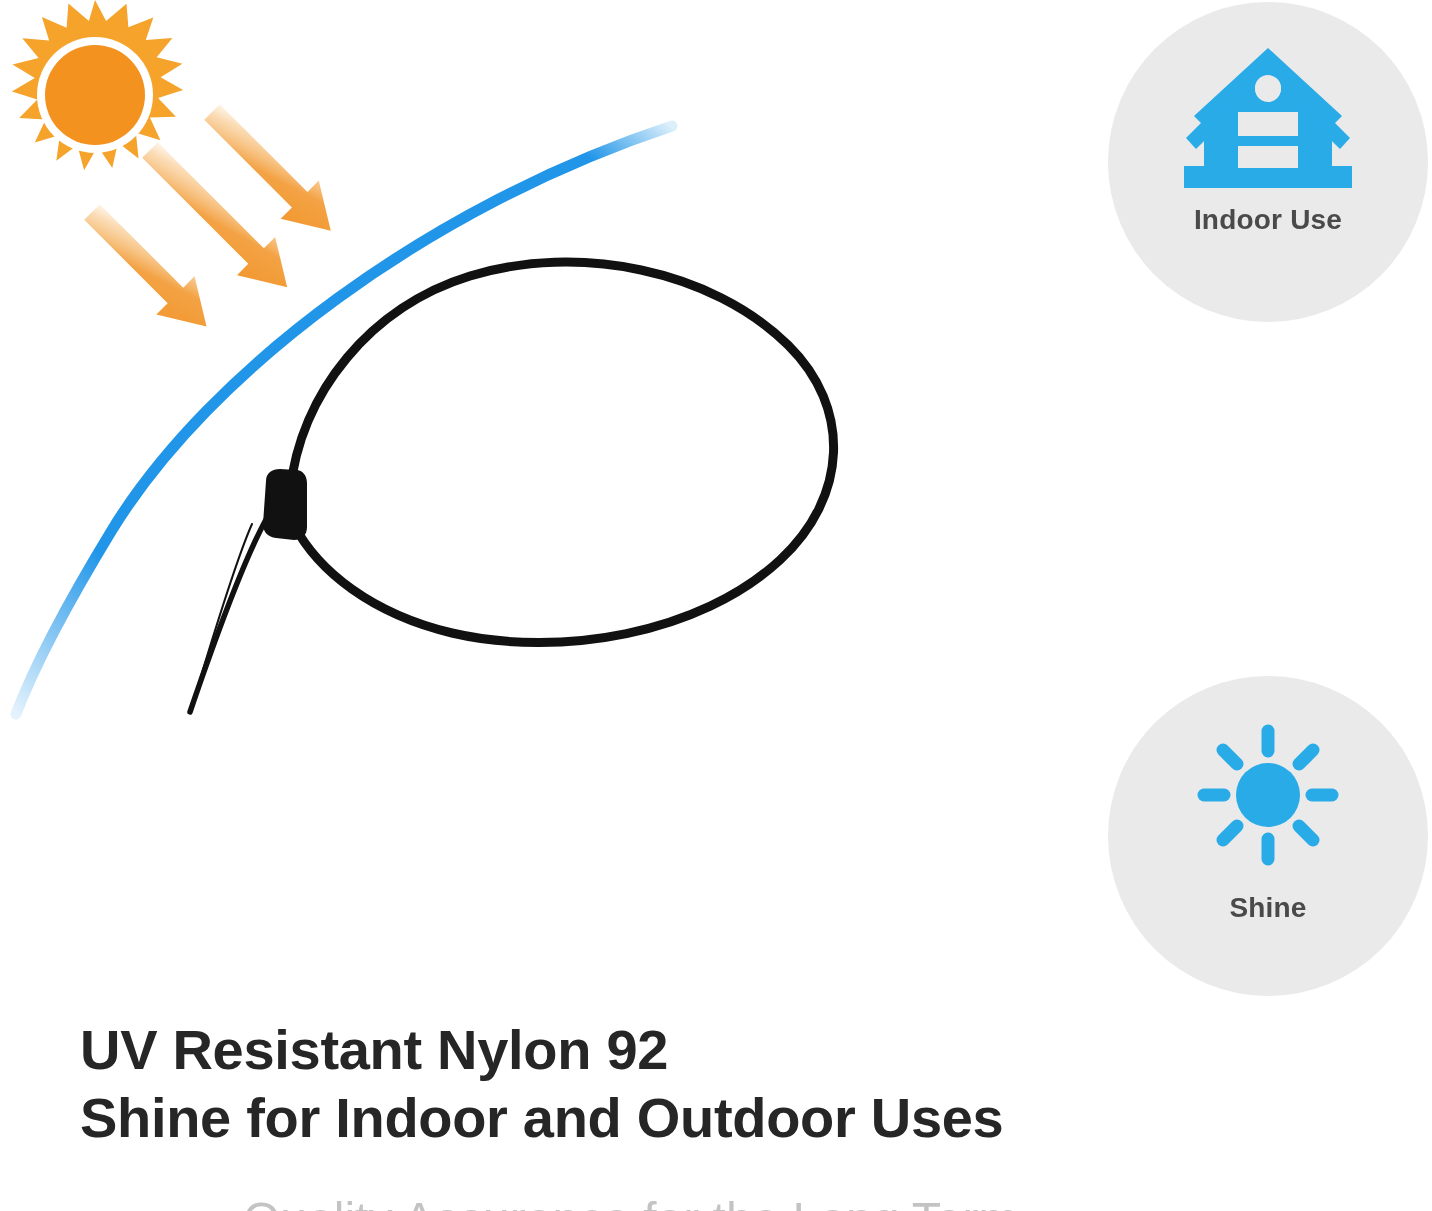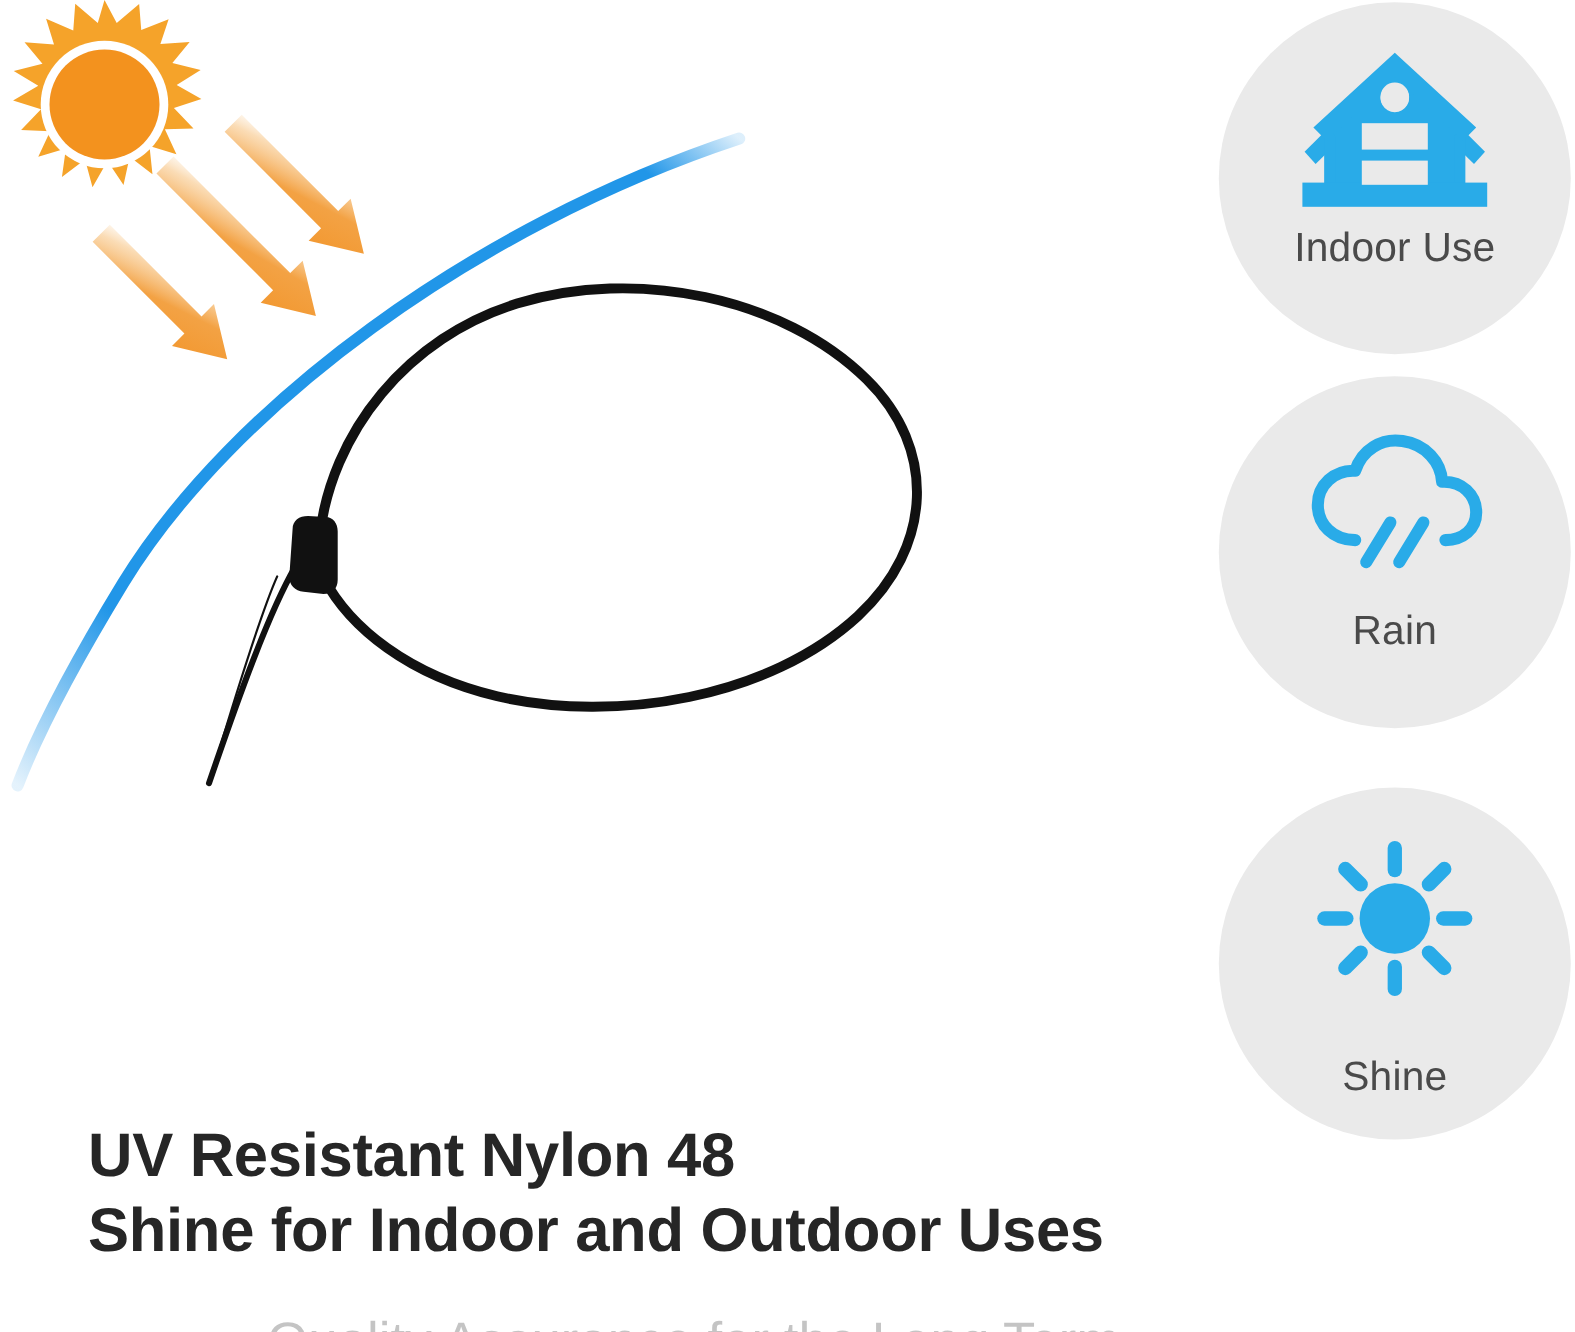--- a/index.html
+++ b/index.html
@@ -47,39 +47,39 @@
     height: 320px;
     border-radius: 50%;
     background: #eaeaea;
     display: flex;
     flex-direction: column;
     align-items: center;
     justify-content: flex-start;
   }
   .badge-1 { top: 2px; }
   .badge-2 { top: 342px; }
-  .badge-3 { top: 716px; gap: 26px; }
+  .badge-3 { top: 676px; }
 
   .badge-icon {
     margin-top: 42px;
     width: 176px;
     height: 150px;
     display: flex;
     align-items: center;
     justify-content: center;
   }
   .badge-2 .badge-icon { margin-top: 48px; height: 142px; }
   .badge-3 .badge-icon { margin-top: 46px; height: 146px; }
 
   .badge-icon svg { display: block; overflow: visible; }
 
   .badge-label {
     margin-top: 12px;
-    font-size: 37px;
-    font-weight: 400;
+    font-size: 28px;
+    font-weight: 700;
     color: #4a4a4a;
     letter-spacing: 0.2px;
     line-height: 1;
     white-space: nowrap;
   }
   .badge-2 .badge-label { margin-top: 22px; }
   .badge-3 .badge-label { margin-top: 26px; }
 
   
   #headline {
@@ -226,40 +226,20 @@
           <g fill="#eaeaea">
             <circle cx="86" cy="42" r="13"></circle>
             <rect x="56" y="66" width="60" height="24"></rect>
             <rect x="56" y="100" width="60" height="22"></rect>
           </g>
         </svg>
       </div>
       <div class="badge-label">Indoor Use</div>
     </div>
 
-    <div class="badge badge-2">
-      <div class="badge-icon">
-        <svg width="168" height="136" viewBox="0 0 168 136">
-          <g fill="none" stroke="#29abe8" stroke-width="11" stroke-linecap="round" stroke-linejoin="round">
-
-            <path d="M48 98
-                     C 28 98 14 84 14 66
-                     C 14 48 29 34 48 35
-                     C 54 16 72 5 91 8
-                     C 112 11 126 27 127 45
-                     C 145 44 158 57 158 73
-                     C 158 88 146 98 130 98"></path>
-
-            <path d="M80 82 L58 118"></path>
-            <path d="M110 82 L88 118"></path>
-          </g>
-        </svg>
-      </div>
-      <div class="badge-label">Rain</div>
-    </div>
 
     <div class="badge badge-3">
       <div class="badge-icon">
         <svg width="146" height="140" viewBox="0 0 146 140">
           <g fill="#29abe8">
             <circle cx="73" cy="70" r="32"></circle>
           </g>
           <g stroke="#29abe8" stroke-width="13" stroke-linecap="round">
 
             <line x1="73" y1="6" x2="73" y2="26"></line>
@@ -272,21 +252,21 @@
             <line x1="42" y1="101" x2="28" y2="115"></line>
           </g>
         </svg>
       </div>
       <div class="badge-label">Shine</div>
     </div>
 
   </div>
 
   <div id="headline">
-    <div class="headline-line">UV Resistant Nylon 48</div>
+    <div class="headline-line">UV Resistant Nylon 92</div>
     <div class="headline-line">Shine for Indoor and Outdoor Uses</div>
   </div>
 
   <div id="clipped-line">
     <div class="clip-text">Quality Assurance for the Long Term</div>
   </div>
 
 </div>
 
 </body></html>

